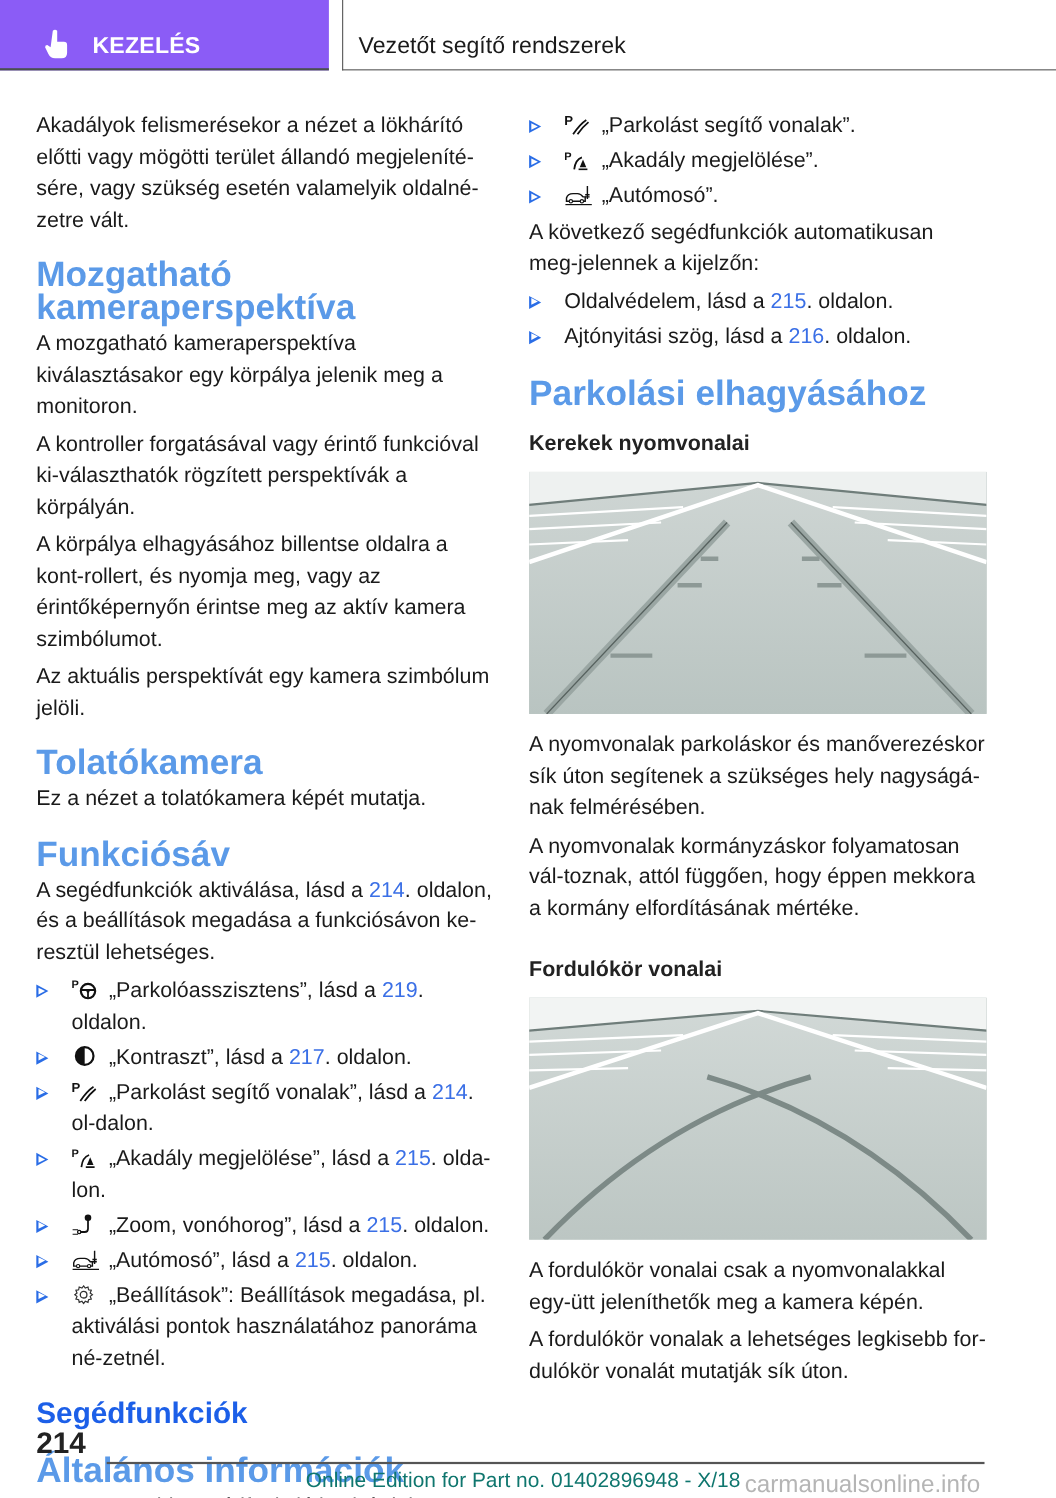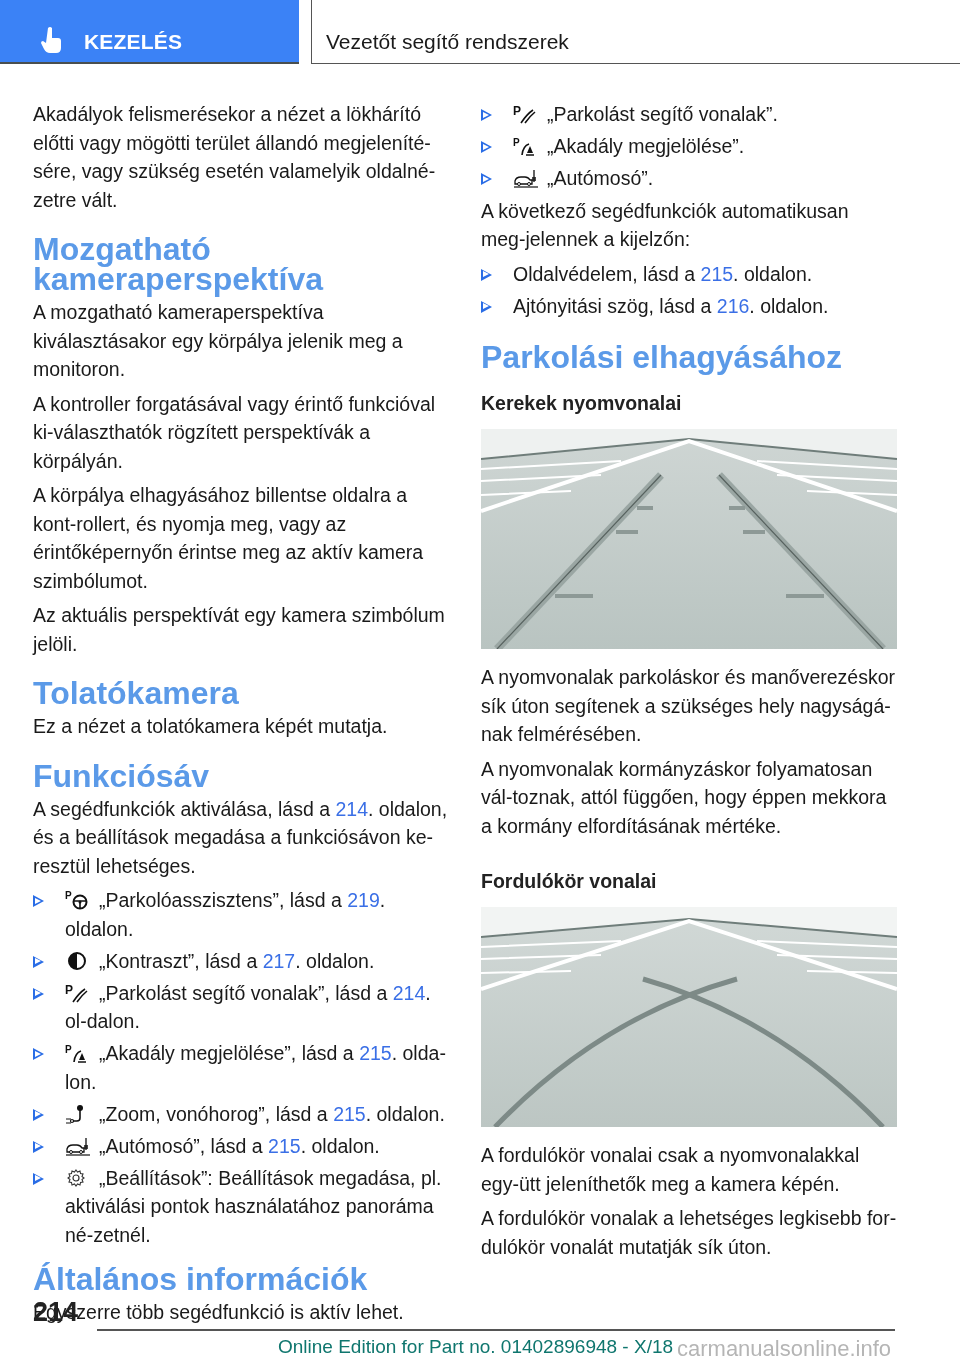--- a/index.html
+++ b/index.html
@@ -1,20 +1,20 @@
 <!DOCTYPE html>
 <html><head>
 <meta charset="utf-8">
 <style>
   * { box-sizing: border-box; margin: 0; padding: 0; }
   html, body { width: 960px; height: 1362px; background: #ffffff; overflow: hidden; }
   body { position: relative; font-family: "Liberation Sans", sans-serif; color: #1a1a1a; }
 
   
-  .hdr-left { position: absolute; left: 0; top: 0; width: 299px; height: 64px; background: #3b82f6; border-bottom: 2px solid #4a4f4f; }
+  .hdr-left { position: absolute; left: 0; top: 0; width: 299px; height: 64px; background: #8b5cf6; border-bottom: 2px solid #4a4f4f; }
   .hdr-left .hand { position: absolute; left: 40px; top: 26px; width: 24px; height: 28px; }
   .hdr-left .label { position: absolute; left: 84px; top: 30px; color: #ffffff; font-size: 21px; font-weight: bold; letter-spacing: 0.2px; }
   .hdr-right { position: absolute; left: 311px; top: 0; width: 652px; height: 64px; border: 1.5px solid #555; border-top: none; background: #fff; }
   .hdr-right .label { position: absolute; left: 14px; top: 30px; font-size: 21px; color: #1a1a1a; }
 
   .col { position: absolute; top: 100px; width: 420px; }
   .col-left { left: 33px; }
   .col-right { left: 481px; width: 416px; }
 
   p.body { font-size: 19.5px; line-height: 28.5px; color: #1a1a1a; margin-bottom: 6px; }
@@ -120,20 +120,21 @@
     </li>
     <li>
       <span class="bullet"></span>
       <svg class="ico" viewBox="0 0 26 20">
           <circle cx="11" cy="10" r="3" fill="none" stroke="#333" stroke-width="1.2"></circle>
           <path d="M11 2 l1.5 2 l2.5 -1 l0.5 2.5 l2.5 0.5 l-1 2.5 l2 1.5 l-2 1.5 l1 2.5 l-2.5 0.5 l-0.5 2.5 l-2.5 -1 l-1.5 2 l-1.5 -2 l-2.5 1 l-0.5 -2.5 l-2.5 -0.5 l1 -2.5 l-2 -1.5 l2 -1.5 l-1 -2.5 l2.5 -0.5 l0.5 -2.5 l2.5 1 z" fill="none" stroke="#333" stroke-width="1.1"></path>
         </svg><span>„Beállítások”: Beállítások megadása, pl. aktiválási pontok használatához panoráma né-zetnél.</span>
     </li>
   </ul>
 
+  <h1 class="major">Segédfunkciók</h1>
   <h2 class="sec" style="margin-top:15px">Általános információk</h2>
   <p class="body">Egyszerre több segédfunkció is aktív lehet.</p>
 
 </div>
 
 <div class="col col-right">
   <ul class="tri">
     <li>
       <span class="bullet"></span>
       <svg class="ico" viewBox="0 0 26 20">

